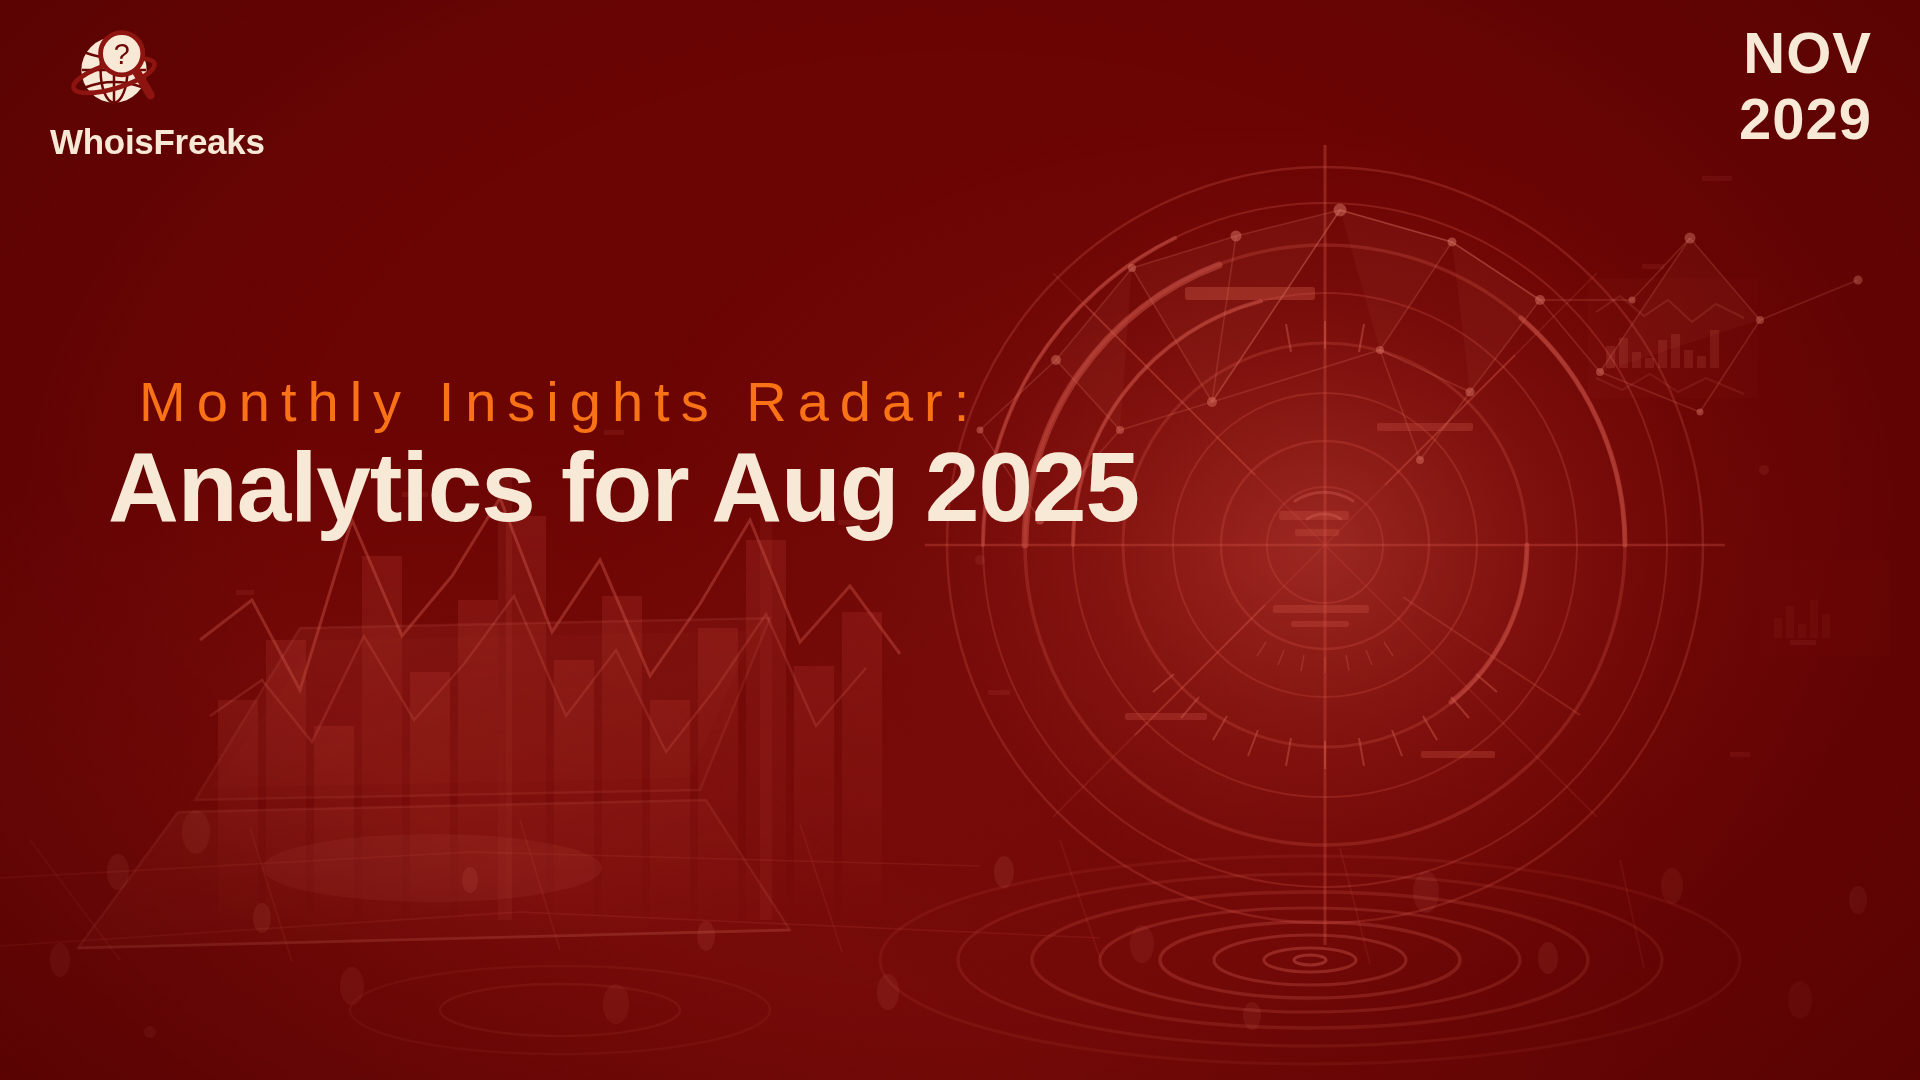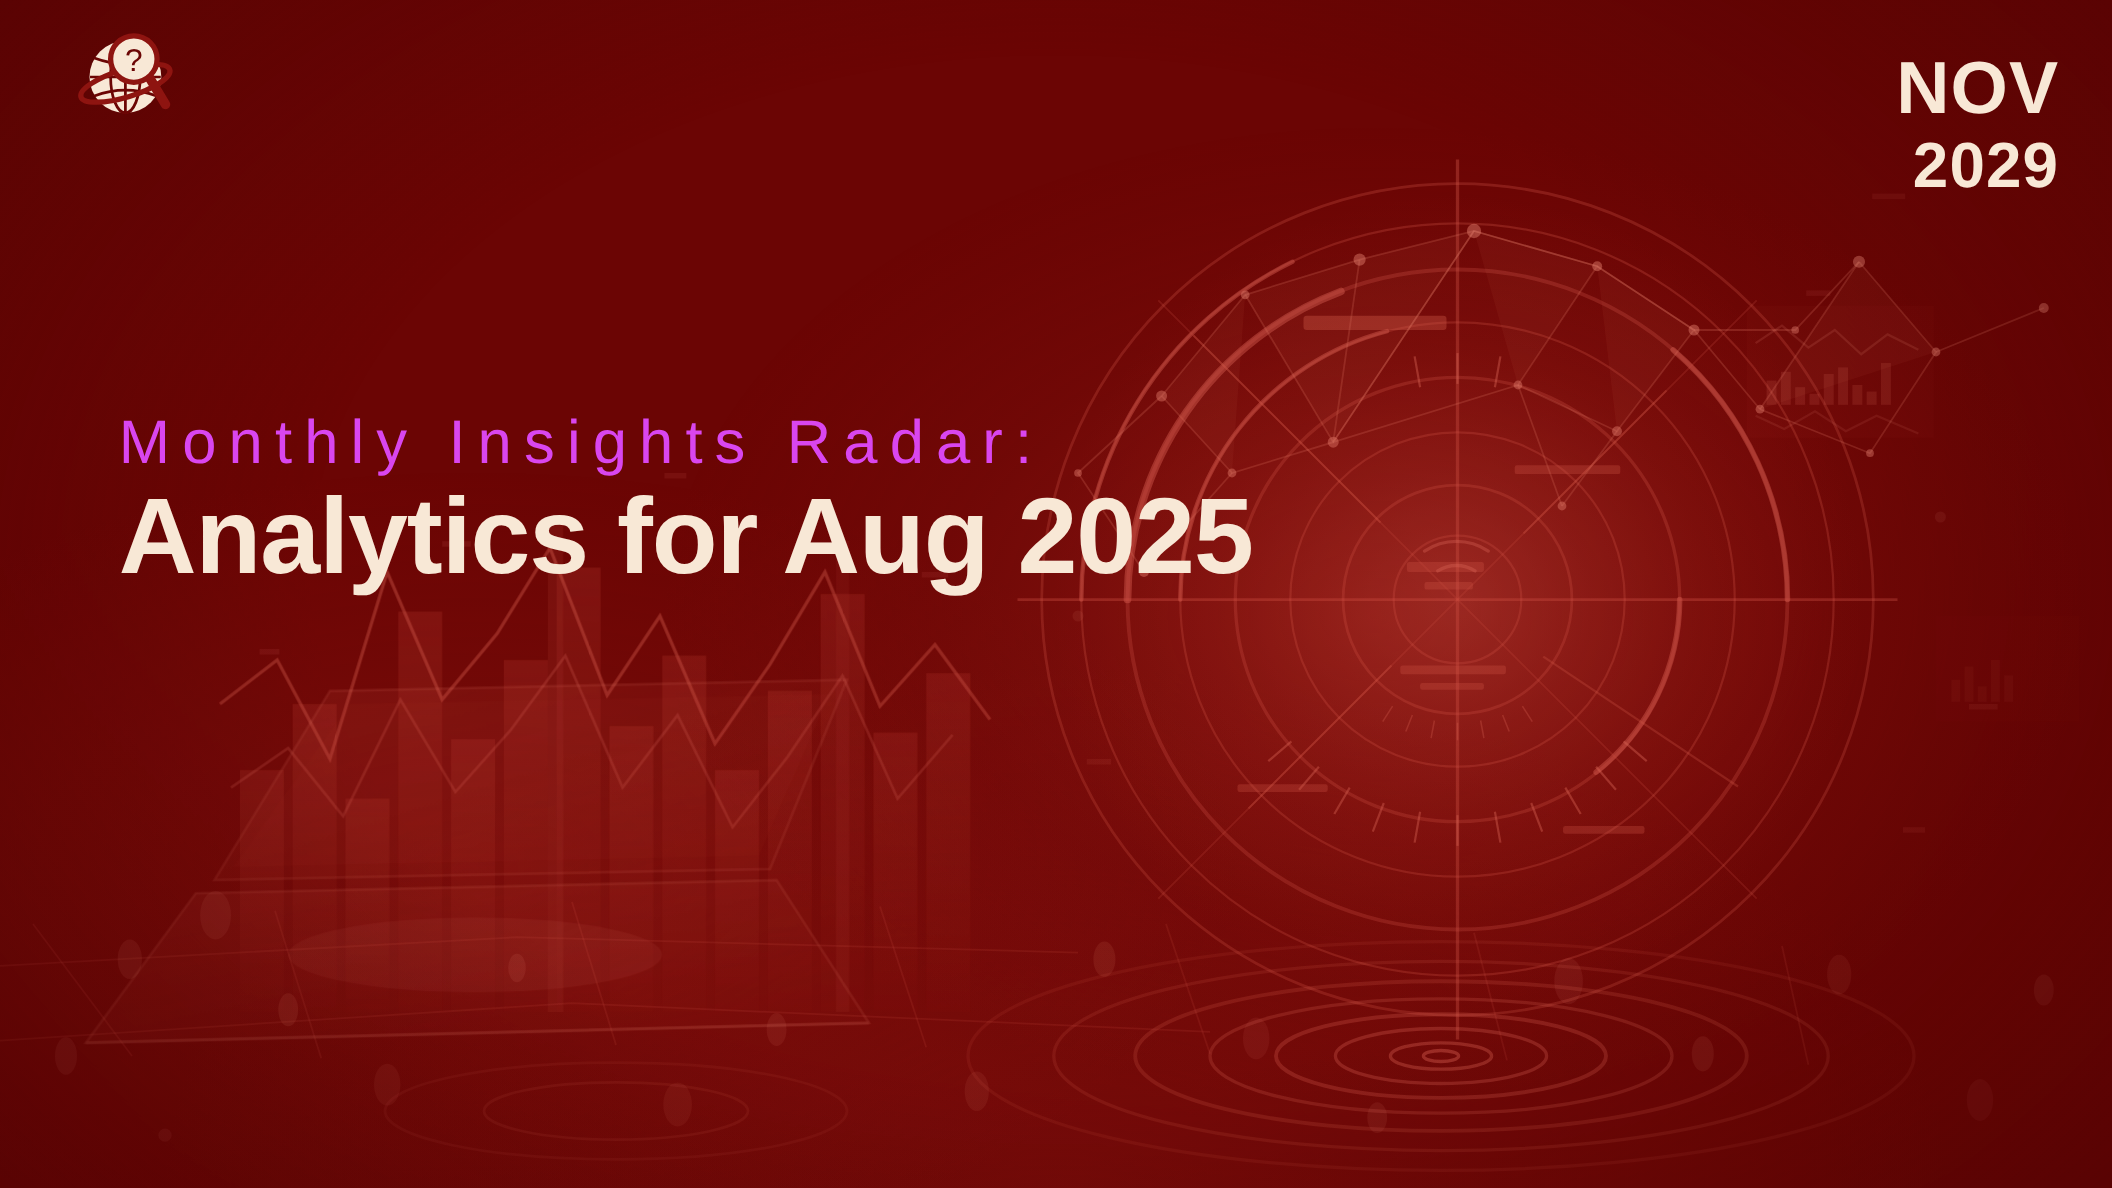--- a/index.html
+++ b/index.html
@@ -66,38 +66,39 @@
   }
 
   #date-badge {
     position:absolute;
     right:48px; top:24px;
     text-align:right;
     color:#F8E8D6;
     font-weight:bold;
     line-height:1.0;
   }
-  #date-month { display:block; font-size:67px; letter-spacing:1px;margin-top:23px; }
+  #date-month { display:block; font-size:58px; letter-spacing:1px; }
   #date-year  { display:block; font-size:58px; letter-spacing:1px; margin-top:8px; }
 
   
   #headline-block {
     position:absolute;
     left:108px;
     top:372px;
     width:1560px;
   }
   #eyebrow {
     display:block;
-    color:#d946ef;
+    color:#f97316;
     font-size:56px;
     font-weight:400;
     letter-spacing:11px;
     line-height:1.08;
     white-space:nowrap;
+    margin-left:31px;
   }
   .headline-line {
     display:block;
     color:#F8E8D6;
     font-size:98px;
     font-weight:bold;
     letter-spacing:-1px;
     line-height:1.14;
     white-space:nowrap;
   }
@@ -407,20 +408,21 @@
       </g>
 
       <ellipse cx="50" cy="56" rx="44" ry="13" fill="none" stroke="#8E1410" stroke-width="5" transform="rotate(-17 50 56)"></ellipse>
 
       <line x1="70" y1="46" x2="88" y2="76" stroke="#8E1410" stroke-width="9" stroke-linecap="round"></line>
 
       <circle cx="58" cy="33" r="22" fill="#F8E8D6" stroke="#8E1410" stroke-width="5"></circle>
 
       <text x="58" y="44" text-anchor="middle" font-family="Liberation Sans, sans-serif" font-size="30" font-weight="400" fill="#6B0504">?</text>
     </svg>
+    <span id="logo-wordmark">WhoisFreaks</span>
   </div>
 
   <div id="date-badge">
     <span id="date-month">NOV</span>
     <span id="date-year">2029</span>
   </div>
 
   <div id="headline-block">
     <span id="eyebrow">Monthly Insights Radar:</span>
     <span id="headline-2" class="headline-line">Analytics for Aug 2025</span>

